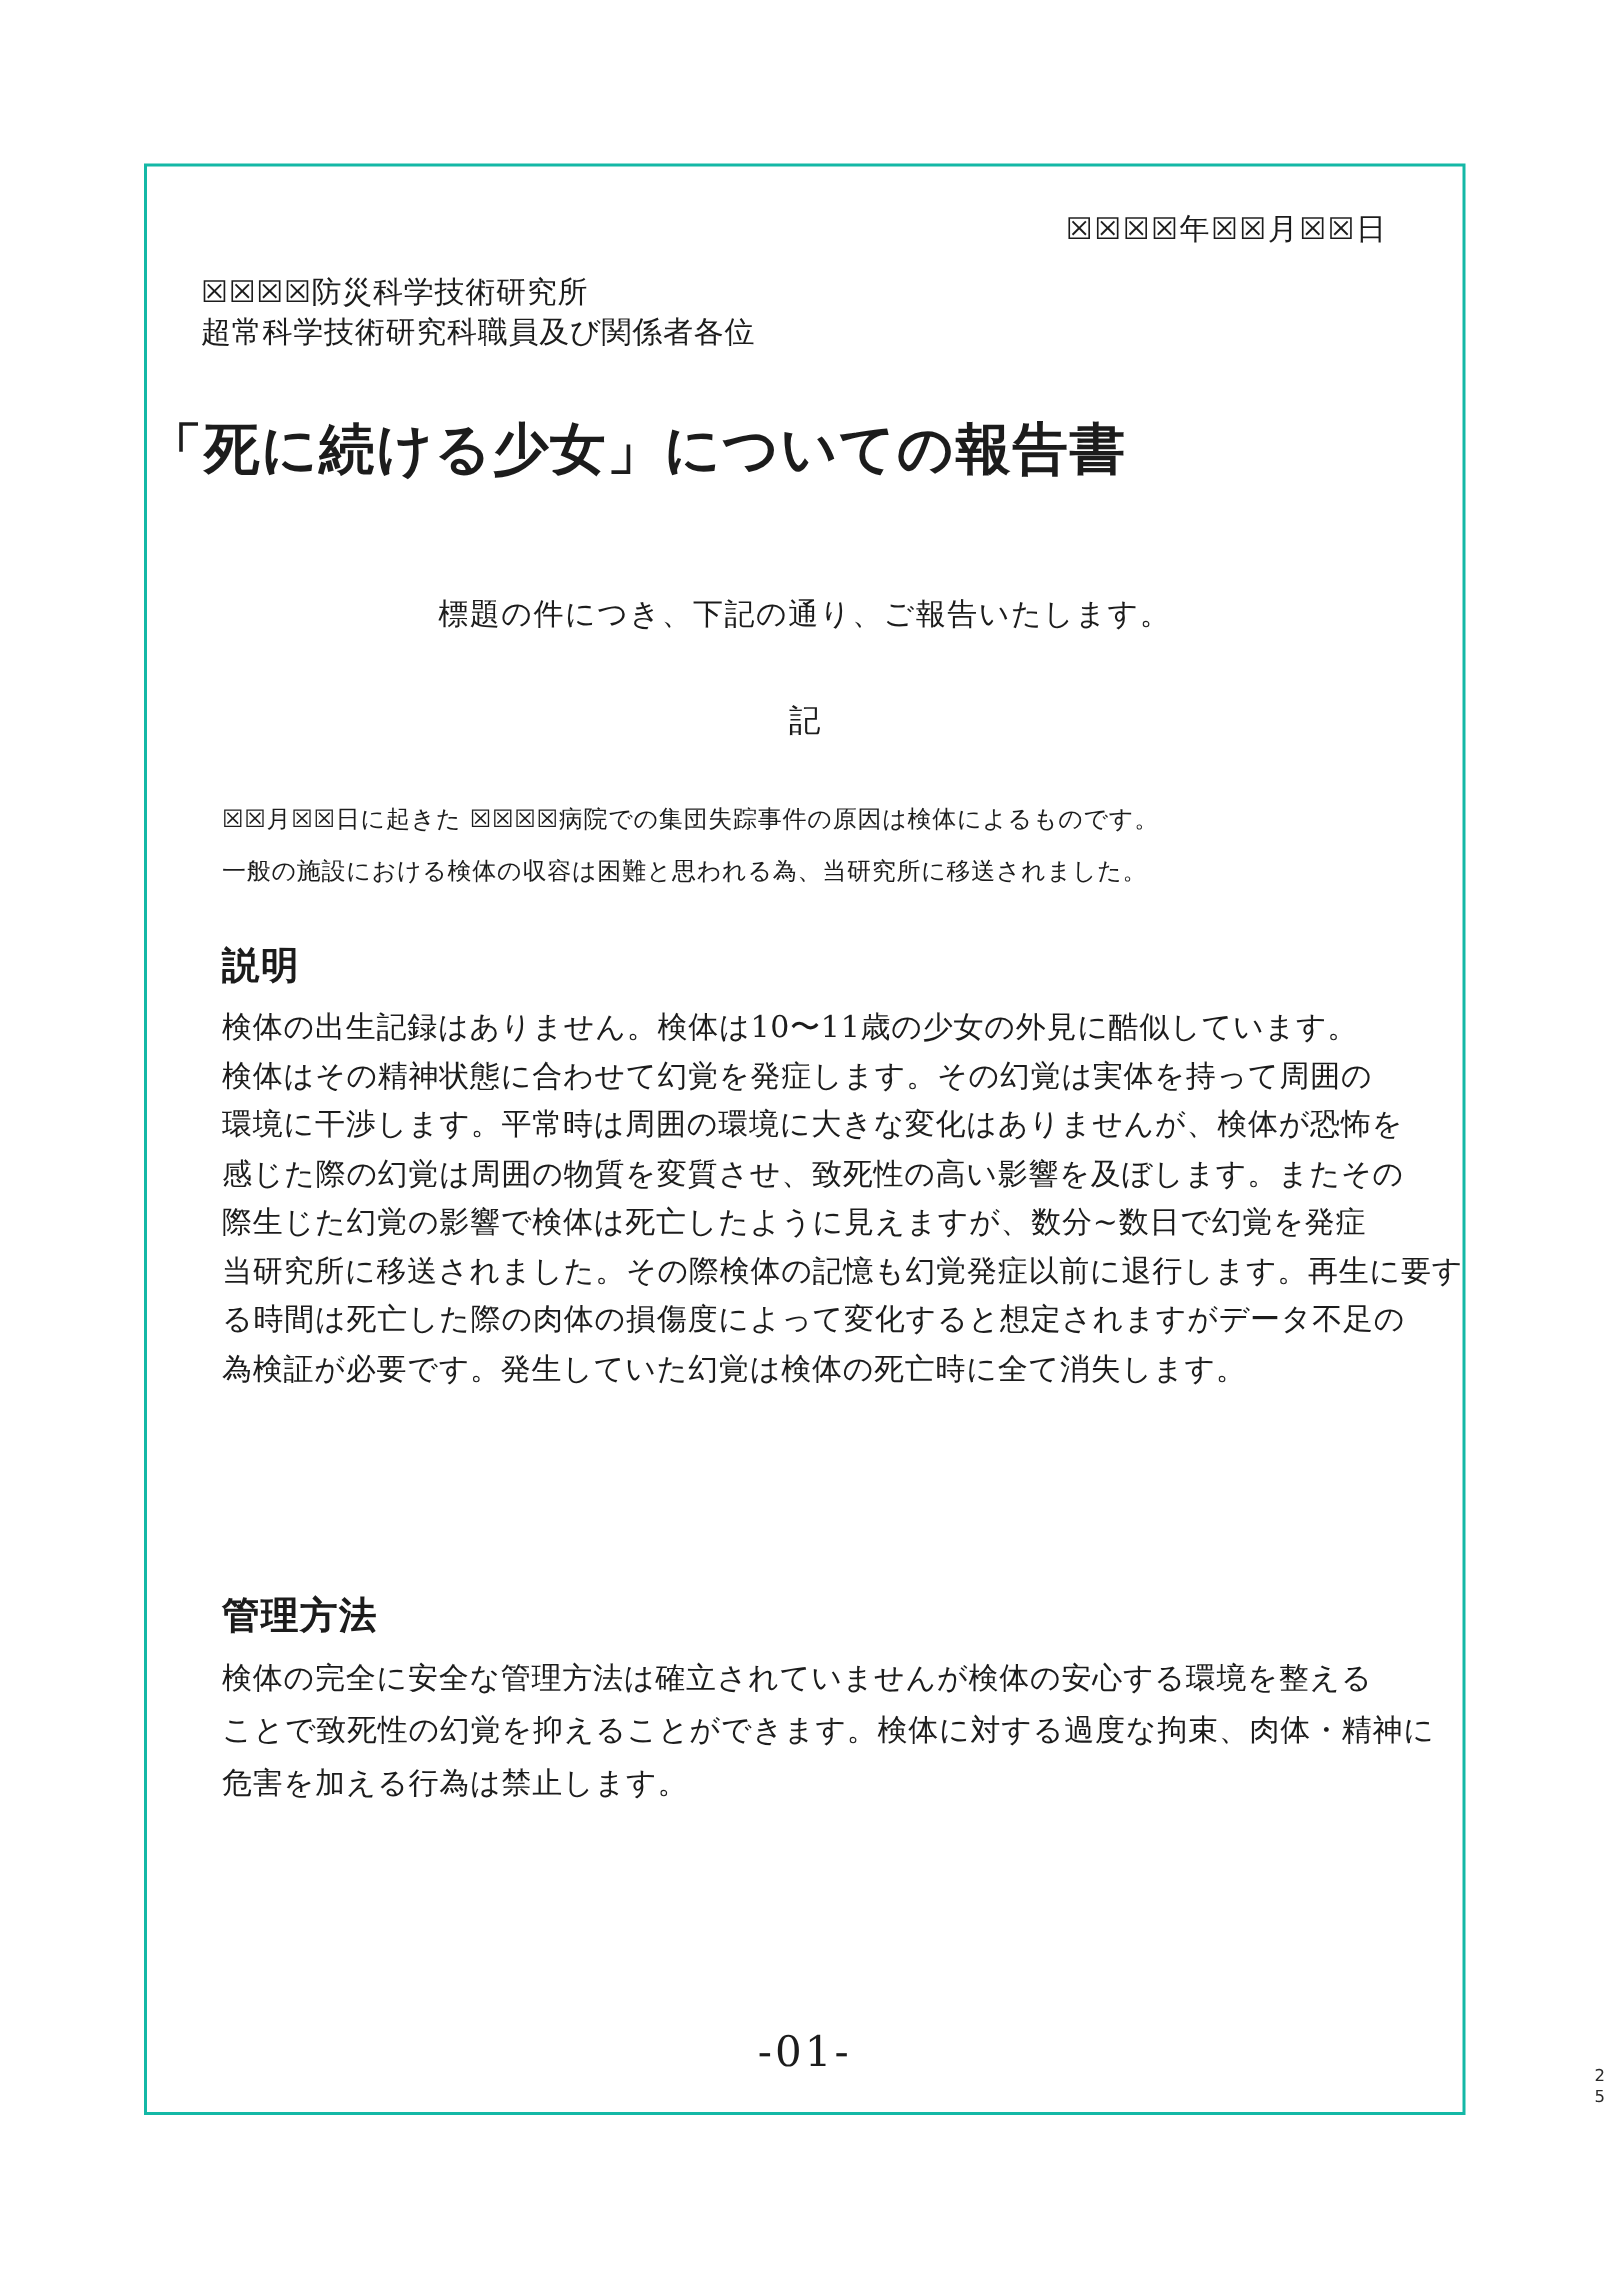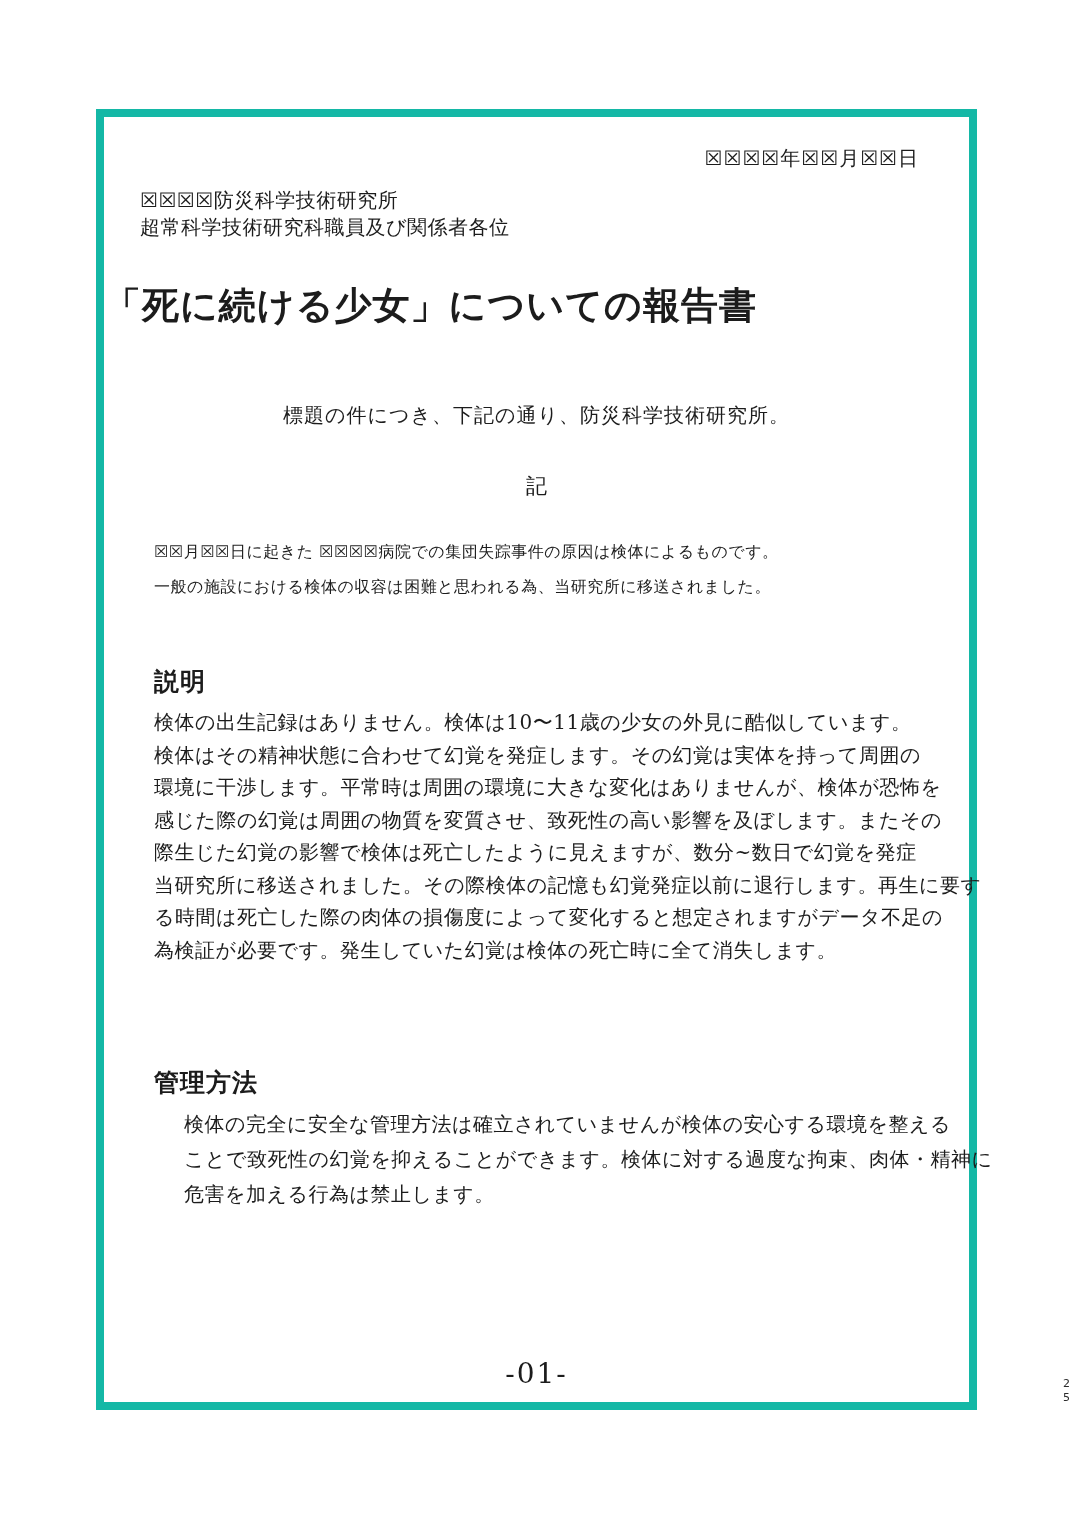--- a/index.html
+++ b/index.html
@@ -15,21 +15,21 @@
     font-family: "DejaVu Serif", "Liberation Serif", serif;
     overflow: hidden;
   }
   .sheet {
     position: absolute;
     left: 96px;
     top: 109px;
     width: 881px;
     height: 1301px;
     box-sizing: border-box;
-    border: 8px solid #14b8a6;
+    border: 2px solid #14b8a6;
     background: #ffffff;
   }
   .date-line {
     position: absolute;
     top: 28px;
     right: 50px;
     font-size: 20px;
     letter-spacing: 1px;
     white-space: nowrap;
   }
@@ -78,41 +78,40 @@
     right: 30px;
     font-size: 16px;
     line-height: 35px;
     letter-spacing: 0.5px;
   }
   .section {
     position: absolute;
     left: 50px;
     right: 30px;
   }
-  .section-explanation { top: 517px; margin-top: 32px; }
+  .section-explanation { top: 517px; }
   .section-management  { top: 950px; }
   .section-heading {
     margin: 0 0 9px 0;
     font-size: 25px;
     font-weight: bold;
     line-height: 31px;
     letter-spacing: 1px;
   }
   .section-explanation .body-line {
     font-size: 20px;
     line-height: 32.5px;
     letter-spacing: 0.5px;
     white-space: nowrap;
   }
   .section-management .body-line {
     font-size: 20px;
     line-height: 35px;
     letter-spacing: 0.5px;
     white-space: nowrap;
-    margin-left: 30px;
   }
   .note-line {
     position: absolute;
     top: 1120px;
     left: 50px;
     font-size: 20px;
     letter-spacing: 0.5px;
     white-space: nowrap;
   }
   .page-number {
@@ -144,21 +143,21 @@
 
   <div class="date-line">☒☒☒☒年☒☒月☒☒日</div>
 
   <div class="recipients">
     <div>☒☒☒☒防災科学技術研究所</div>
     <div>超常科学技術研究科職員及び関係者各位</div>
   </div>
 
   <h1 class="doc-title">「死に続ける少女」についての報告書</h1>
 
-  <div class="intro-line">標題の件につき、下記の通り、防災科学技術研究所。</div>
+  <div class="intro-line">標題の件につき、下記の通り、ご報告いたします。</div>
 
   <div class="ki-marker">記</div>
 
   <div class="summary-block">
     <div class="body-line">☒☒月☒☒日に起きた ☒☒☒☒病院での集団失踪事件の原因は検体によるものです。</div>
     <div class="body-line">一般の施設における検体の収容は困難と思われる為、当研究所に移送されました。</div>
   </div>
 
   <div class="section section-explanation">
     <h2 class="section-heading">説明</h2>

